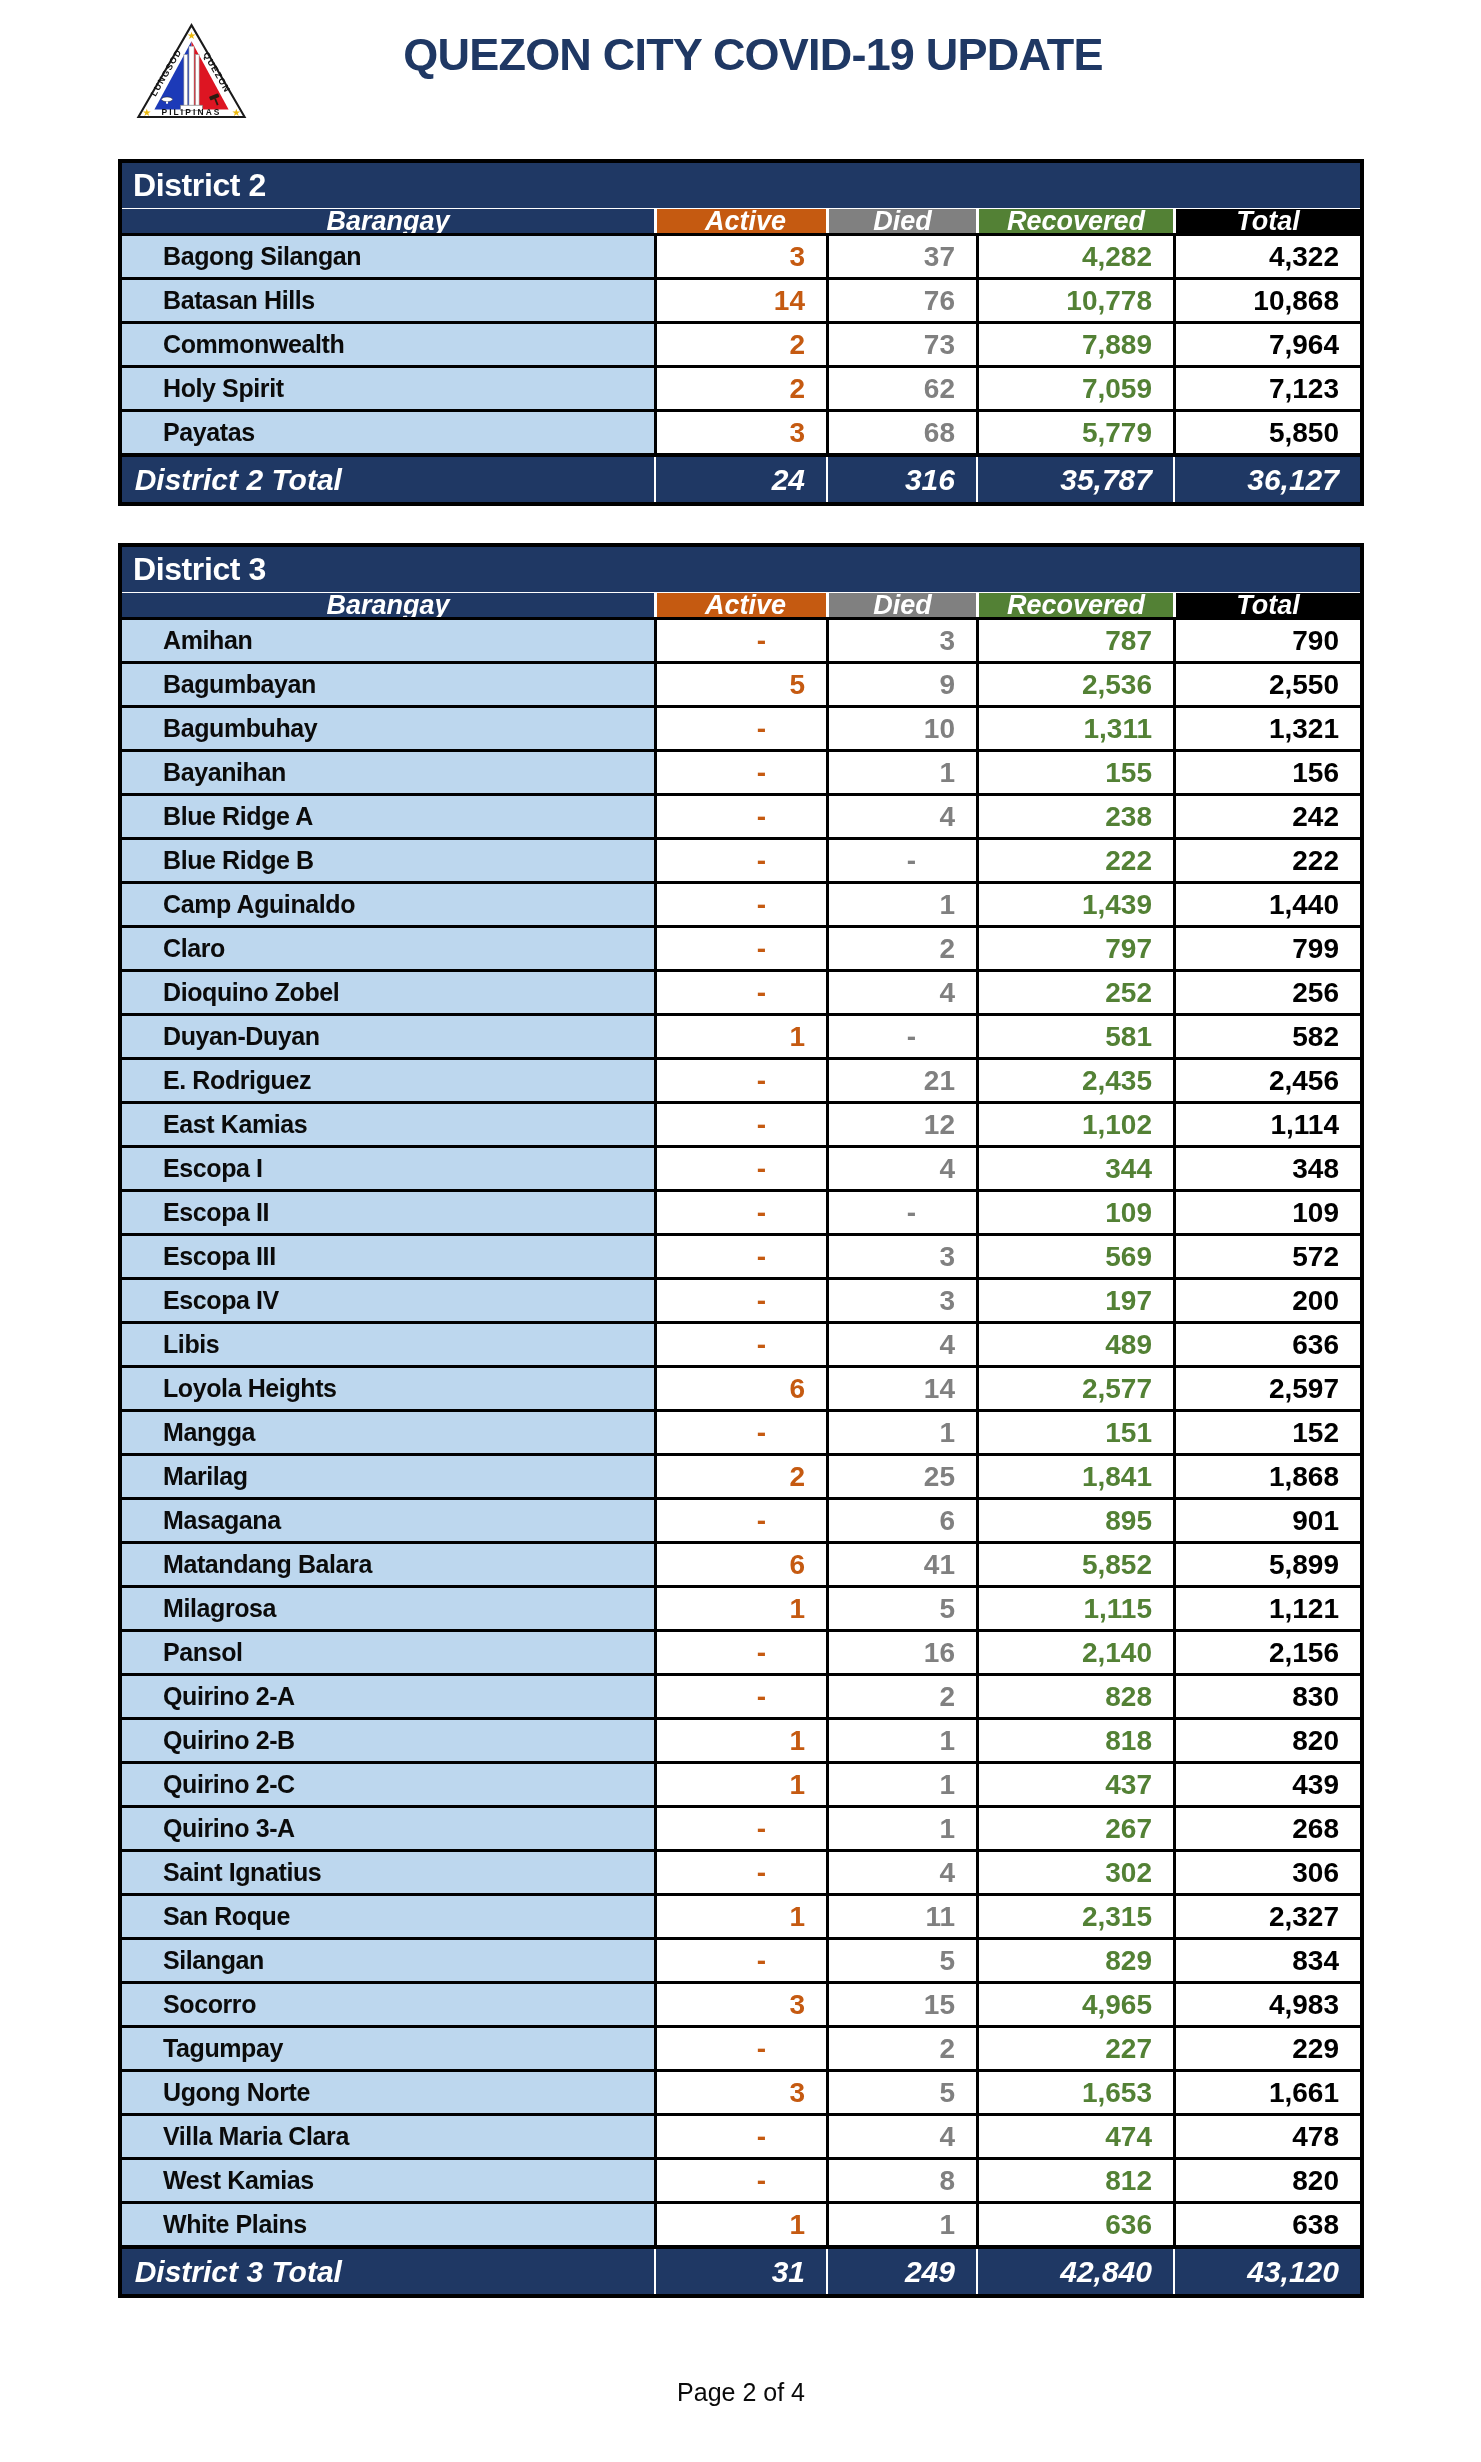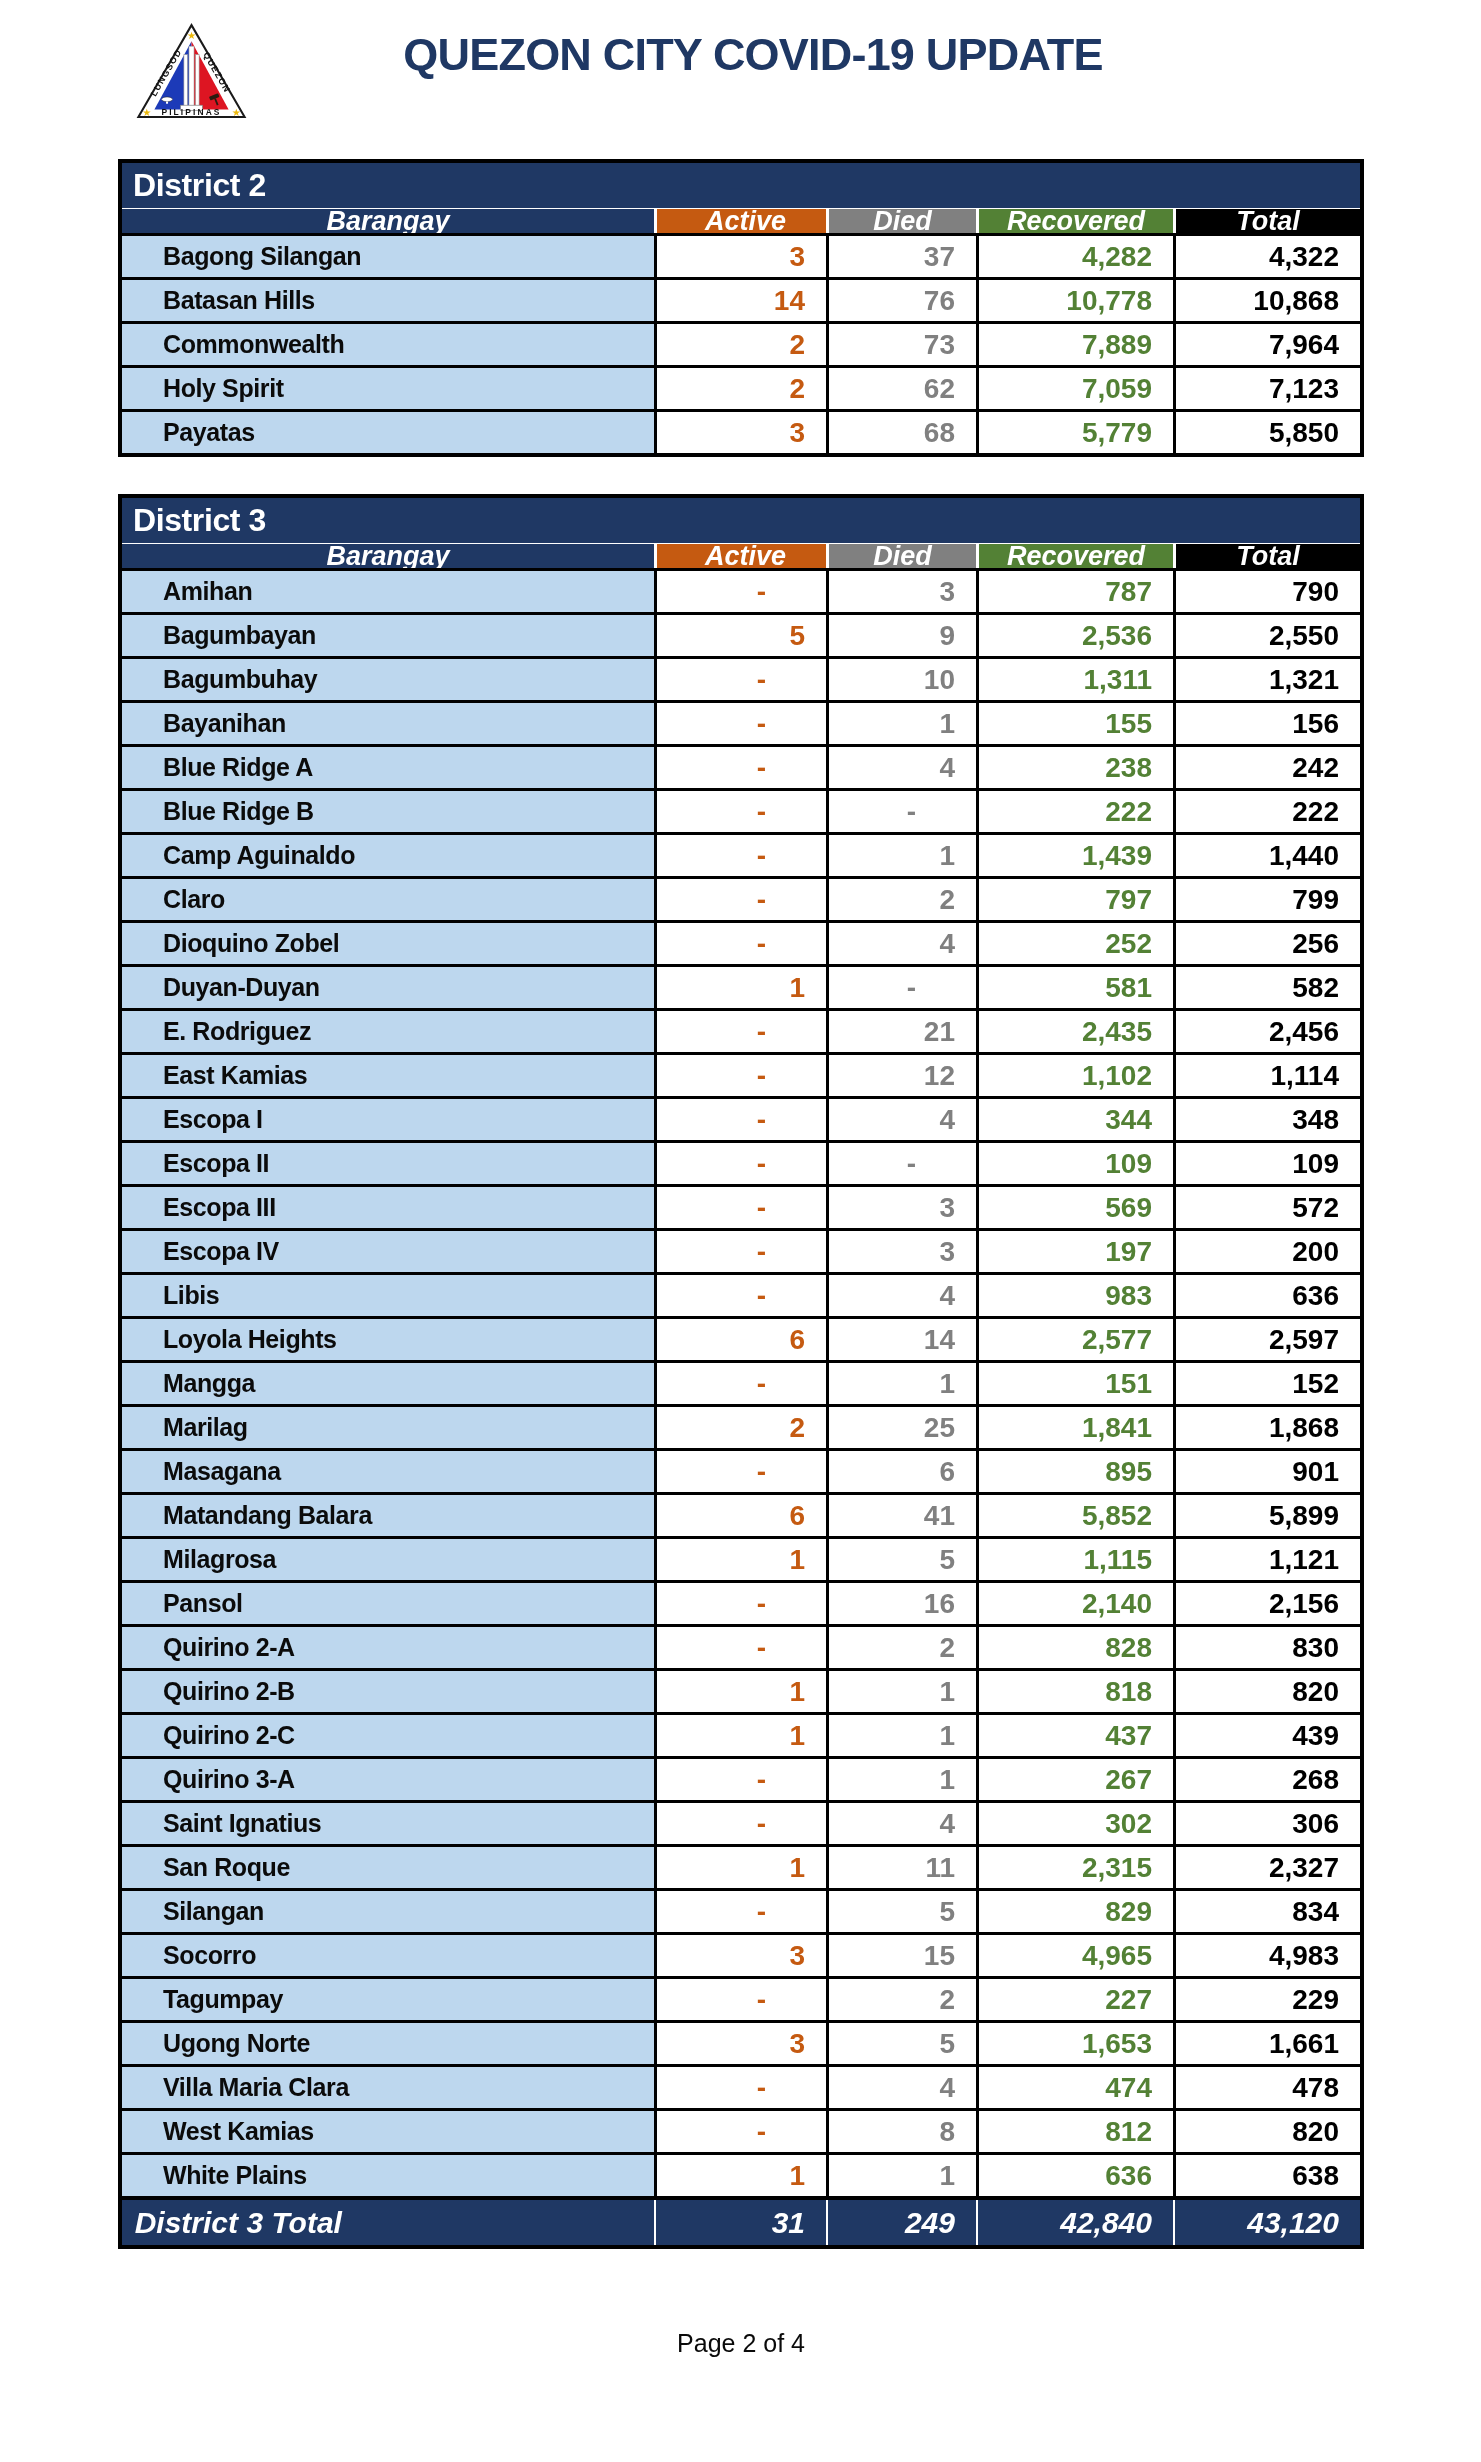--- a/index.html
+++ b/index.html
@@ -152,20 +152,27 @@
             <div class="cell c-num c-total">7,123</div>
           </div>
           <div class="row data-row">
             <div class="cell c-label">Payatas</div>
             <div class="cell c-num c-active">3</div>
             <div class="cell c-num c-died">68</div>
             <div class="cell c-num c-recovered">5,779</div>
             <div class="cell c-num c-total">5,850</div>
           </div>
         </div>
+    <div class="row total-row">
+          <div class="cell">District 2 Total</div>
+          <div class="cell">24</div>
+          <div class="cell">316</div>
+          <div class="cell">35,787</div>
+          <div class="cell">36,127</div>
+        </div>
   </section>
 
   <section class="district-table second">
     <div class="title-bar">
       <span>District 3</span>
     </div>
     <div class="row header-row">
           <div class="cell h-barangay">Barangay</div>
           <div class="cell h-active">Active</div>
           <div class="cell h-died">Died</div>
@@ -282,21 +289,21 @@
             <div class="cell c-label">Escopa IV</div>
             <div class="cell c-num c-active dash">-</div>
             <div class="cell c-num c-died">3</div>
             <div class="cell c-num c-recovered">197</div>
             <div class="cell c-num c-total">200</div>
           </div>
           <div class="row data-row">
             <div class="cell c-label">Libis</div>
             <div class="cell c-num c-active dash">-</div>
             <div class="cell c-num c-died">4</div>
-            <div class="cell c-num c-recovered">983</div>
+            <div class="cell c-num c-recovered">489</div>
             <div class="cell c-num c-total">636</div>
           </div>
           <div class="row data-row">
             <div class="cell c-label">Loyola Heights</div>
             <div class="cell c-num c-active">6</div>
             <div class="cell c-num c-died">14</div>
             <div class="cell c-num c-recovered">2,577</div>
             <div class="cell c-num c-total">2,597</div>
           </div>
           <div class="row data-row">

